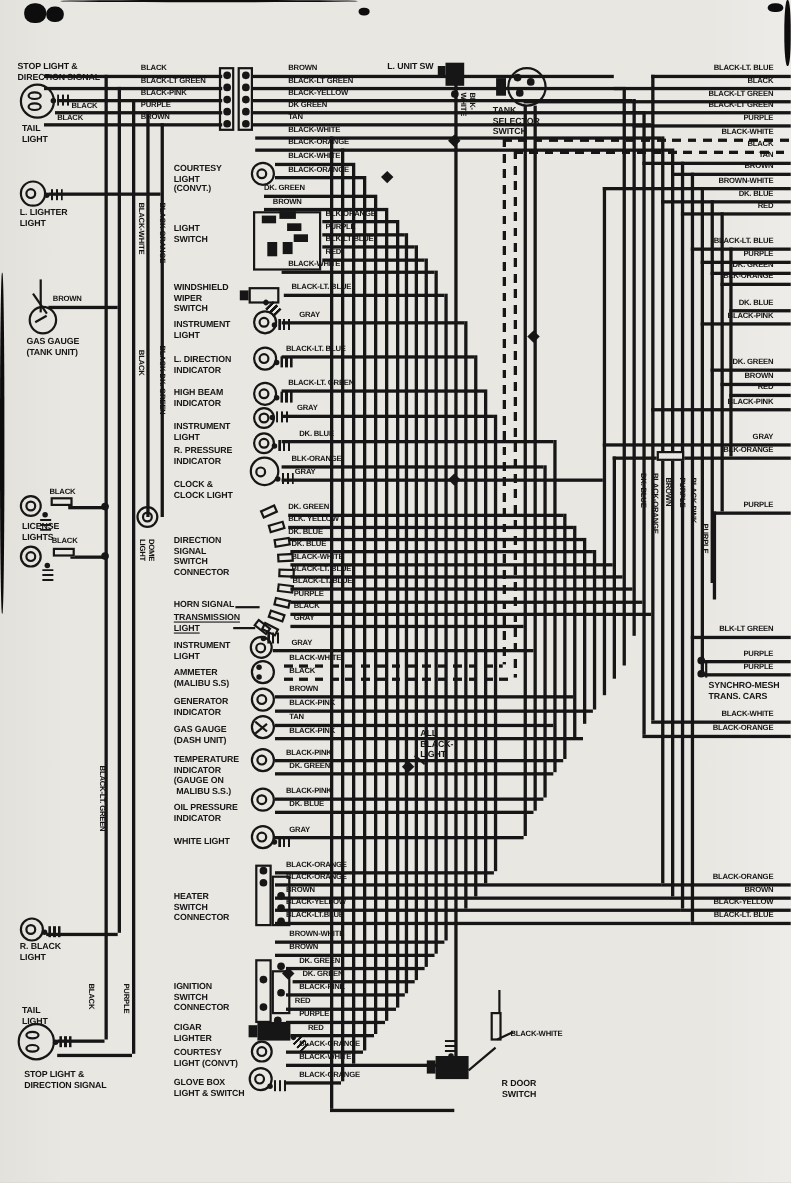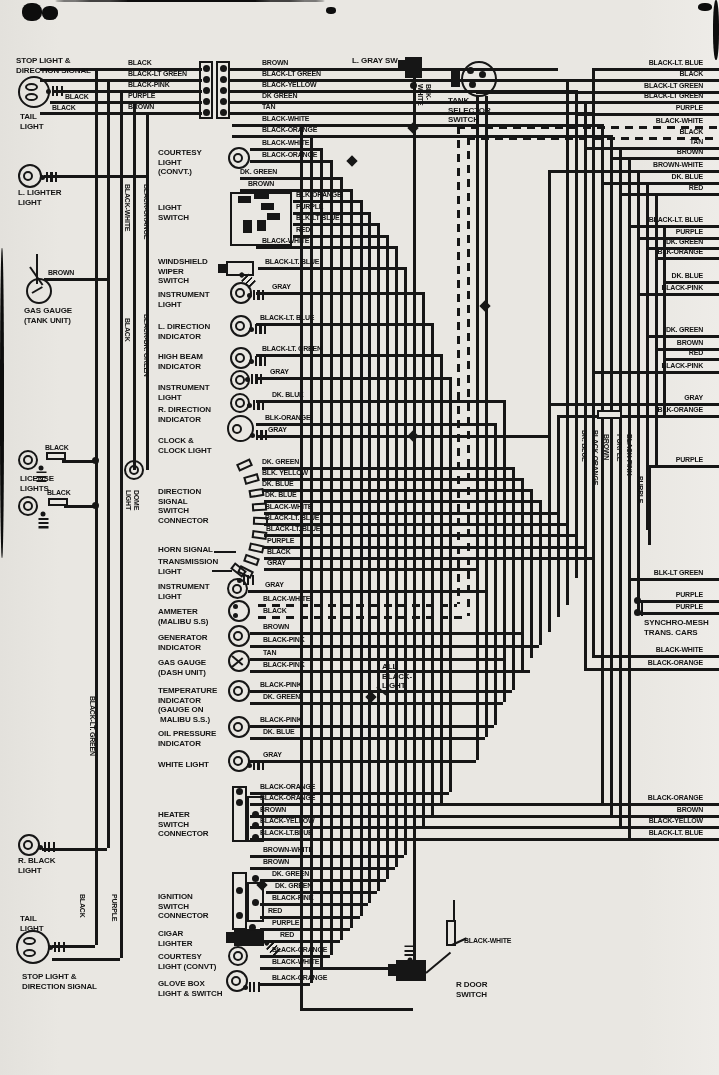--- a/index.html
+++ b/index.html
@@ -326,30 +326,30 @@
 WIPER
 SWITCH</div>
     <div class="lbl dev" style="left: 158px; top: 290px;">INSTRUMENT
 LIGHT</div>
     <div class="lbl dev" style="left: 158px; top: 322px;">L. DIRECTION
 INDICATOR</div>
     <div class="lbl dev" style="left: 158px; top: 352px;">HIGH BEAM
 INDICATOR</div>
     <div class="lbl dev" style="left: 158px; top: 383px;">INSTRUMENT
 LIGHT</div>
-    <div class="lbl dev" style="left: 158px; top: 405px;">R. DIRECTION
+    <div class="lbl dev" style="left: 158px; top: 405px;">R. PRESSURE
 INDICATOR</div>
     <div class="lbl dev" style="left: 158px; top: 436px;">CLOCK &amp;
 CLOCK LIGHT</div>
     <div class="lbl dev" style="left: 158px; top: 487px;">DIRECTION
 SIGNAL
 SWITCH
 CONNECTOR</div>
     <div class="lbl dev" style="left: 158px; top: 545px;">HORN SIGNAL</div>
-    <div class="lbl dev" style="left: 158px; top: 557px;">TRANSMISSION
+    <div class="lbl dev" style="left: 158px; top: 557px; text-decoration: underline;">TRANSMISSION
 LIGHT</div>
     <div class="lbl dev" style="left: 158px; top: 582px;">INSTRUMENT
 LIGHT</div>
     <div class="lbl dev" style="left: 158px; top: 607px;">AMMETER
 (MALIBU S.S)</div>
     <div class="lbl dev" style="left: 158px; top: 633px;">GENERATOR
 INDICATOR</div>
     <div class="lbl dev" style="left: 158px; top: 658px;">GAS GAUGE
 (DASH UNIT)</div>
     <div class="lbl dev" style="left: 158px; top: 686px;">TEMPERATURE
@@ -364,25 +364,25 @@
 CONNECTOR</div>
     <div class="lbl dev" style="left: 158px; top: 892px;">IGNITION
 SWITCH
 CONNECTOR</div>
     <div class="lbl dev" style="left: 158px; top: 929px;">CIGAR
 LIGHTER</div>
     <div class="lbl dev" style="left: 158px; top: 952px;">COURTESY
 LIGHT (CONVT)</div>
     <div class="lbl dev" style="left: 158px; top: 979px;">GLOVE BOX
 LIGHT &amp; SWITCH</div>
-    <div class="lbl dev" style="left: 352px; top: 56px;">L. GRAY SW</div>
+    <div class="lbl dev" style="left: 352px; top: 56px;">L. UNIT SW</div>
     <div class="lbl dev" style="left: 448px; top: 96px;">TANK
 SELECTOR
 SWITCH</div>
-    <div class="lbl dev" style="left: 456px; top: 980px;">R DOOR
+    <div class="lbl dev" style="left: 456px; top: 980px; text-align: right;">R DOOR
 SWITCH</div>
     <div class="lbl dev" style="left: 644px; top: 618px;">SYNCHRO-MESH
 TRANS. CARS</div>
     <div class="lbl dev" style="left: 382px; top: 662px;">ALL
 BLACK-
 LIGHT</div>
     <div class="lbl rot" style="left: 432px; top: 84px;">BLK-
 WHITE</div>
     <div class="lbl rot" style="left: 131px; top: 184px;">BLACK-WHITE</div>
     <div class="lbl rot" style="left: 150px; top: 184px;">BLACK-ORANGE</div>

